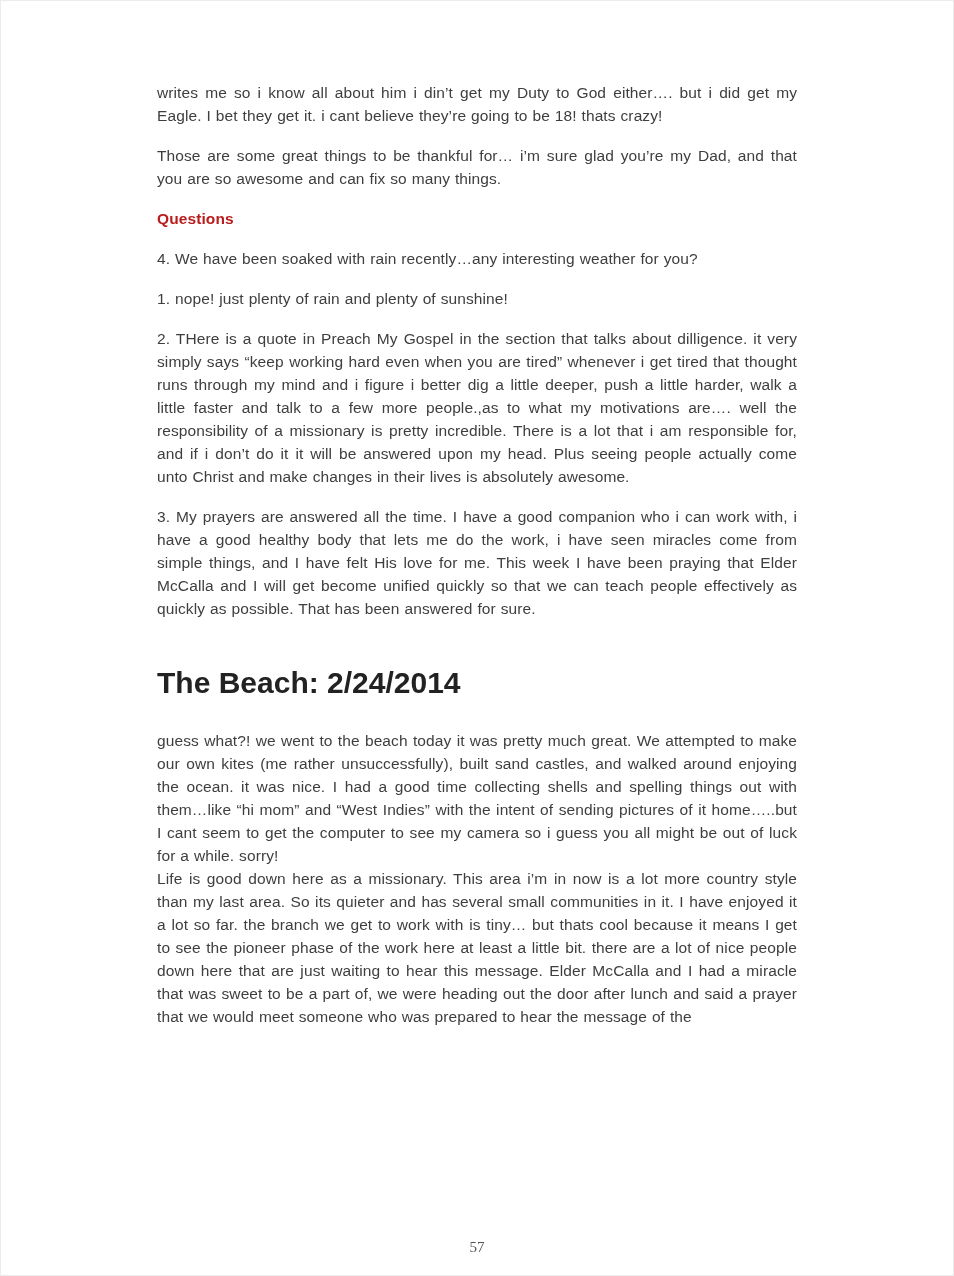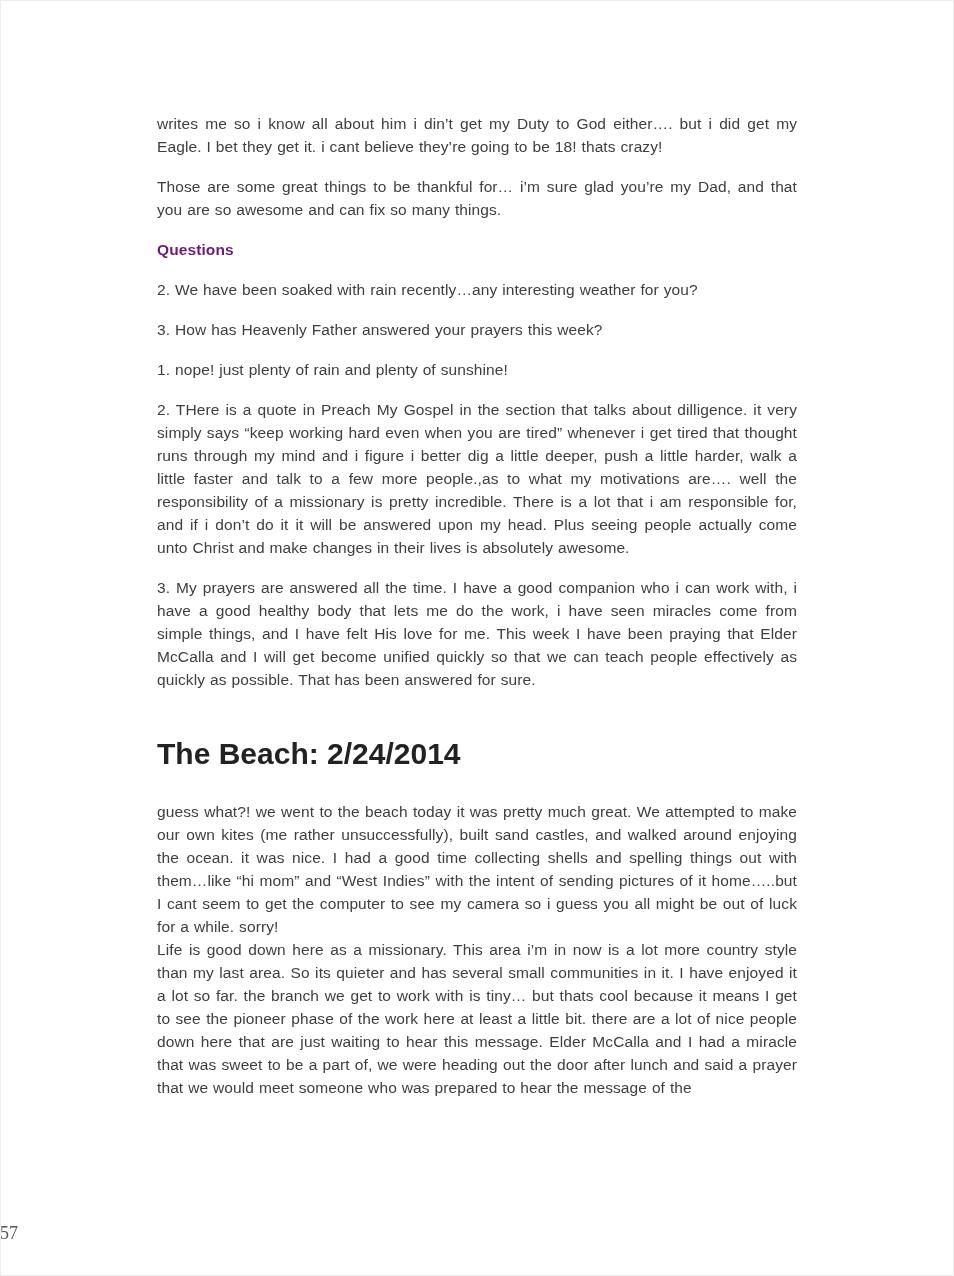--- a/index.html
+++ b/index.html
@@ -13,69 +13,69 @@
     box-shadow: inset 0 0 0 1px #ececec;
     overflow: hidden;
   }
   .page {
     width: 954px;
     height: 1276px;
     position: relative;
   }
   .content {
     width: 640px;
-    margin: 0 auto;
-    padding-top: 112px;
+    margin: 12px auto;
+    padding-top: 69px;
   }
   .content p {
     font-size: 15.5px;
     line-height: 23px;
     text-align: justify;
     margin: 0 0 17px 0;
     letter-spacing: 0.1px;
     word-spacing: 0.5px;
   }
   .content p.tight {
     margin-bottom: 0;
   }
   .content .subhead {
     font-size: 15.5px;
     line-height: 23px;
     font-weight: 700;
-    color: #701a75;
+    color: #b91c1c;
     margin: 0 0 17px 0;
   }
   .content .post-title {
     font-size: 30px;
     line-height: 36px;
     font-weight: 700;
     color: #222222;
     text-align: left;
     margin: 45px 0 28px 0;
   }
   .page-number {
     position: absolute;
     left: 0;
     right: 0;
     bottom: 32px;
+    text-align: center;
     font-family: "Liberation Serif", "DejaVu Serif", serif;
-    font-size: 18px;
+    font-size: 15px;
     color: #555555;
   }
 </style>
 </head>
 <body>
 
 <div class="page">
   <div class="content">
     <p>writes me so i know all about him i din’t get my Duty to God either…. but i did get my Eagle. I bet they get it. i cant believe they’re going to be 18! thats crazy!</p>
     <p>Those are some great things to be thankful for… i’m sure glad you’re my Dad, and that you are so awesome and can fix so many things.</p>
     <p class="subhead">Questions</p>
-    <p>2. We have been soaked with rain recently…any interesting weather for you?</p>
-    <p>3. How has Heavenly Father answered your prayers this week?</p>
+    <p>4. We have been soaked with rain recently…any interesting weather for you?</p>
     <p>1. nope! just plenty of rain and plenty of sunshine!</p>
     <p>2. THere is a quote in Preach My Gospel in the section that talks about dilligence. it very simply says “keep working hard even when you are tired” whenever i get tired that thought runs through my mind and i figure i better dig a little deeper, push a little harder, walk a little faster and talk to a few more people.,as to what my motivations are…. well the responsibility of a missionary is pretty incredible. There is a lot that i am responsible for, and if i don’t do it it will be answered upon my head. Plus seeing people actually come unto Christ and make changes in their lives is absolutely awesome.</p>
     <p>3. My prayers are answered all the time. I have a good companion who i can work with, i have a good healthy body that lets me do the work, i have seen miracles come from simple things, and I have felt His love for me. This week I have been praying that Elder McCalla and I will get become unified quickly so that we can teach people effectively as quickly as possible. That has been answered for sure.</p>
     <div class="post-title">The Beach: 2/24/2014</div>
     <p class="tight">guess what?! we went to the beach today it was pretty much great. We attempted to make our own kites (me rather unsuccessfully), built sand castles, and walked around enjoying the ocean. it was nice. I had a good time collecting shells and spelling things out with them…like “hi mom” and “West Indies” with the intent of sending pictures of it home…..but I cant seem to get the computer to see my camera so i guess you all might be out of luck for a while. sorry!</p>
     <p class="tight">Life is good down here as a missionary. This area i’m in now is a lot more country style than my last area. So its quieter and has several small communities in it. I have enjoyed it a lot so far. the branch we get to work with is tiny… but thats cool because it means I get to see the pioneer phase of the work here at least a little bit. there are a lot of nice people down here that are just waiting to hear this message. Elder McCalla and I had a miracle that was sweet to be a part of, we were heading out the door after lunch and said a prayer that we would meet someone who was prepared to hear the message of the</p>
   </div>
   <div class="page-number">57</div>
 </div>
 

